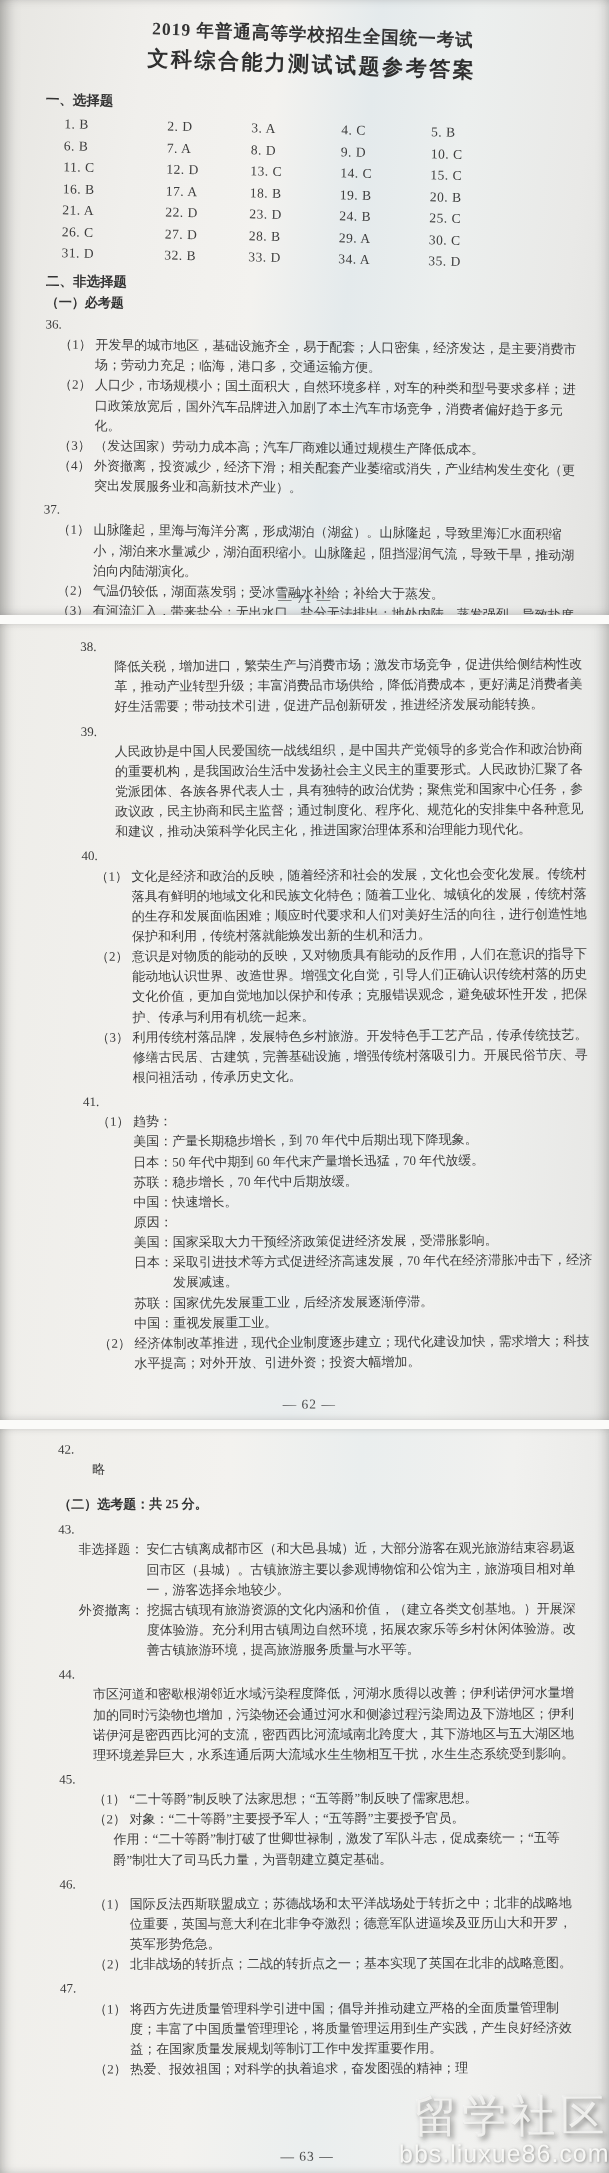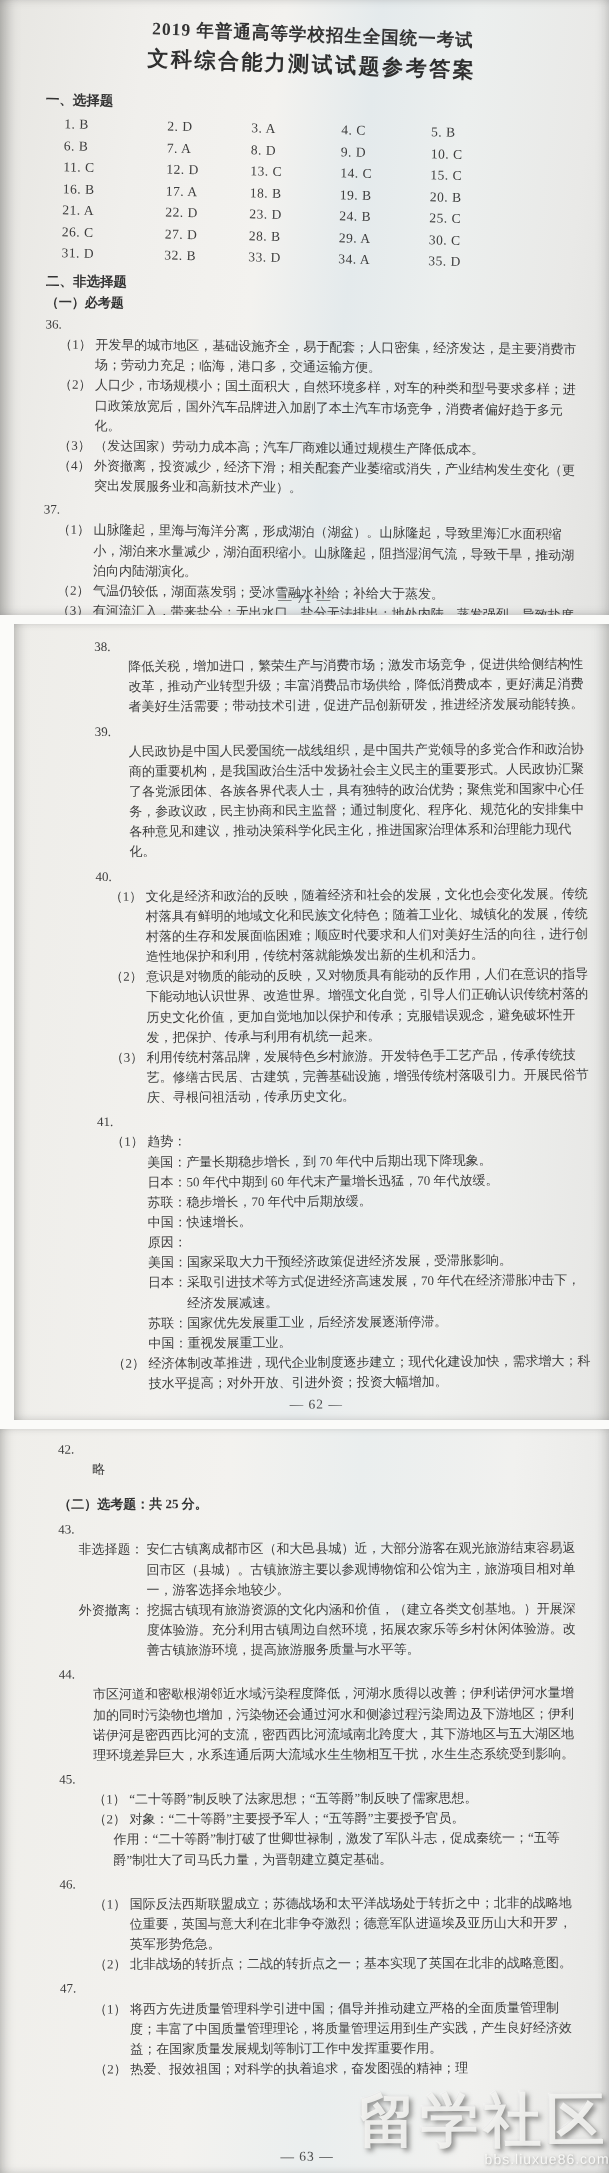--- a/index.html
+++ b/index.html
@@ -13,21 +13,20 @@
   .page{position:relative;overflow:hidden;}
   .page1{
     height:712px;
     background:linear-gradient(97deg,#e7e6e2 0%,#f0efec 22%,#f3f2ef 42%,#e4eaec 56%,#ecefee 70%,#e9e9e7 88%,#e2e2e0 100%);
     box-shadow:inset 16px 0 14px -10px rgba(90,90,88,.45), inset -12px 0 10px -8px rgba(120,120,118,.28), inset 0 -7px 9px -6px rgba(120,120,118,.30), inset 0 6px 8px -6px rgba(120,120,118,.25);
   }
   .page2{
     height:922px;
     background:linear-gradient(94deg,#eeede9 0%,#f2f1ee 30%,#e9edee 52%,#f0f1ef 72%,#e6e6e4 100%);
     box-shadow:inset 12px 0 12px -9px rgba(90,90,88,.38), inset -14px 0 12px -9px rgba(100,100,98,.35), inset 0 -6px 8px -6px rgba(120,120,118,.28), inset 0 5px 7px -5px rgba(120,120,118,.22);
-    margin-left:14px;
   }
   .page3{
     height:861px;
     background:linear-gradient(94deg,#efeeea 0%,#f3f2ef 35%,#eaeeee 55%,#f1f1ef 78%,#e7e7e5 100%);
     box-shadow:inset 12px 0 12px -9px rgba(90,90,88,.38), inset -12px 0 10px -8px rgba(110,110,108,.30), inset 0 -6px 8px -6px rgba(120,120,118,.28), inset 0 5px 7px -5px rgba(120,120,118,.22);
   }
   .gap{height:10px;background:#fbfbf9;}
   .inner{position:relative;height:100%;box-sizing:border-box;}
   .p1i{padding:8px 28px 0 46px;}
   .p2i{padding:10px 20px 0 80px;transform:rotate(-0.35deg);transform-origin:40% 0;}
@@ -63,22 +62,22 @@
   .qtext{flex:1;}
   .qbody{padding-left:34px;}
   .lv2{padding-left:50px;}
   .p3 .qitem{padding-left:20px;}
   .p3 .qitem.deep{padding-left:34px;}
   .p3 .lv2{padding-left:54px;}
 
   .pagenum{position:absolute;left:0;right:0;bottom:8px;text-align:center;font-size:13.5px;letter-spacing:1px;color:#4a4a4a;}
 
   .wm{position:absolute;right:2px;bottom:6px;text-align:right;line-height:1;z-index:5;font-family:"Liberation Sans","DejaVu Sans",sans-serif;}
-  .wm1{font-size:58px;font-weight:700;letter-spacing:5px;color:rgba(243,243,241,.92);text-shadow:0 0 2px rgba(0,0,0,.15),3px 3px 5px rgba(75,75,73,.60),-1px -1px 1px rgba(255,255,255,.7);}
-  .wm2{margin-top:3px;font-size:14px;color:rgba(250,250,248,.95);text-shadow:1px 1px 3px rgba(95,95,93,.65);letter-spacing:1px;}
+  .wm1{font-size:44px;font-weight:400;letter-spacing:5px;color:rgba(243,243,241,.92);text-shadow:0 0 2px rgba(0,0,0,.15),3px 3px 5px rgba(75,75,73,.60),-1px -1px 1px rgba(255,255,255,.7);}
+  .wm2{margin-top:3px;font-size:25px;color:rgba(250,250,248,.95);text-shadow:1px 1px 3px rgba(95,95,93,.65);letter-spacing:1px;}
 </style>
 </head>
 <body>
 
 <div class="photo">
 
   <section class="page page1">
     <div class="inner p1i">
       <div class="title-wrap">
         <div class="title-l1">2019 年普通高等学校招生全国统一考试</div>

